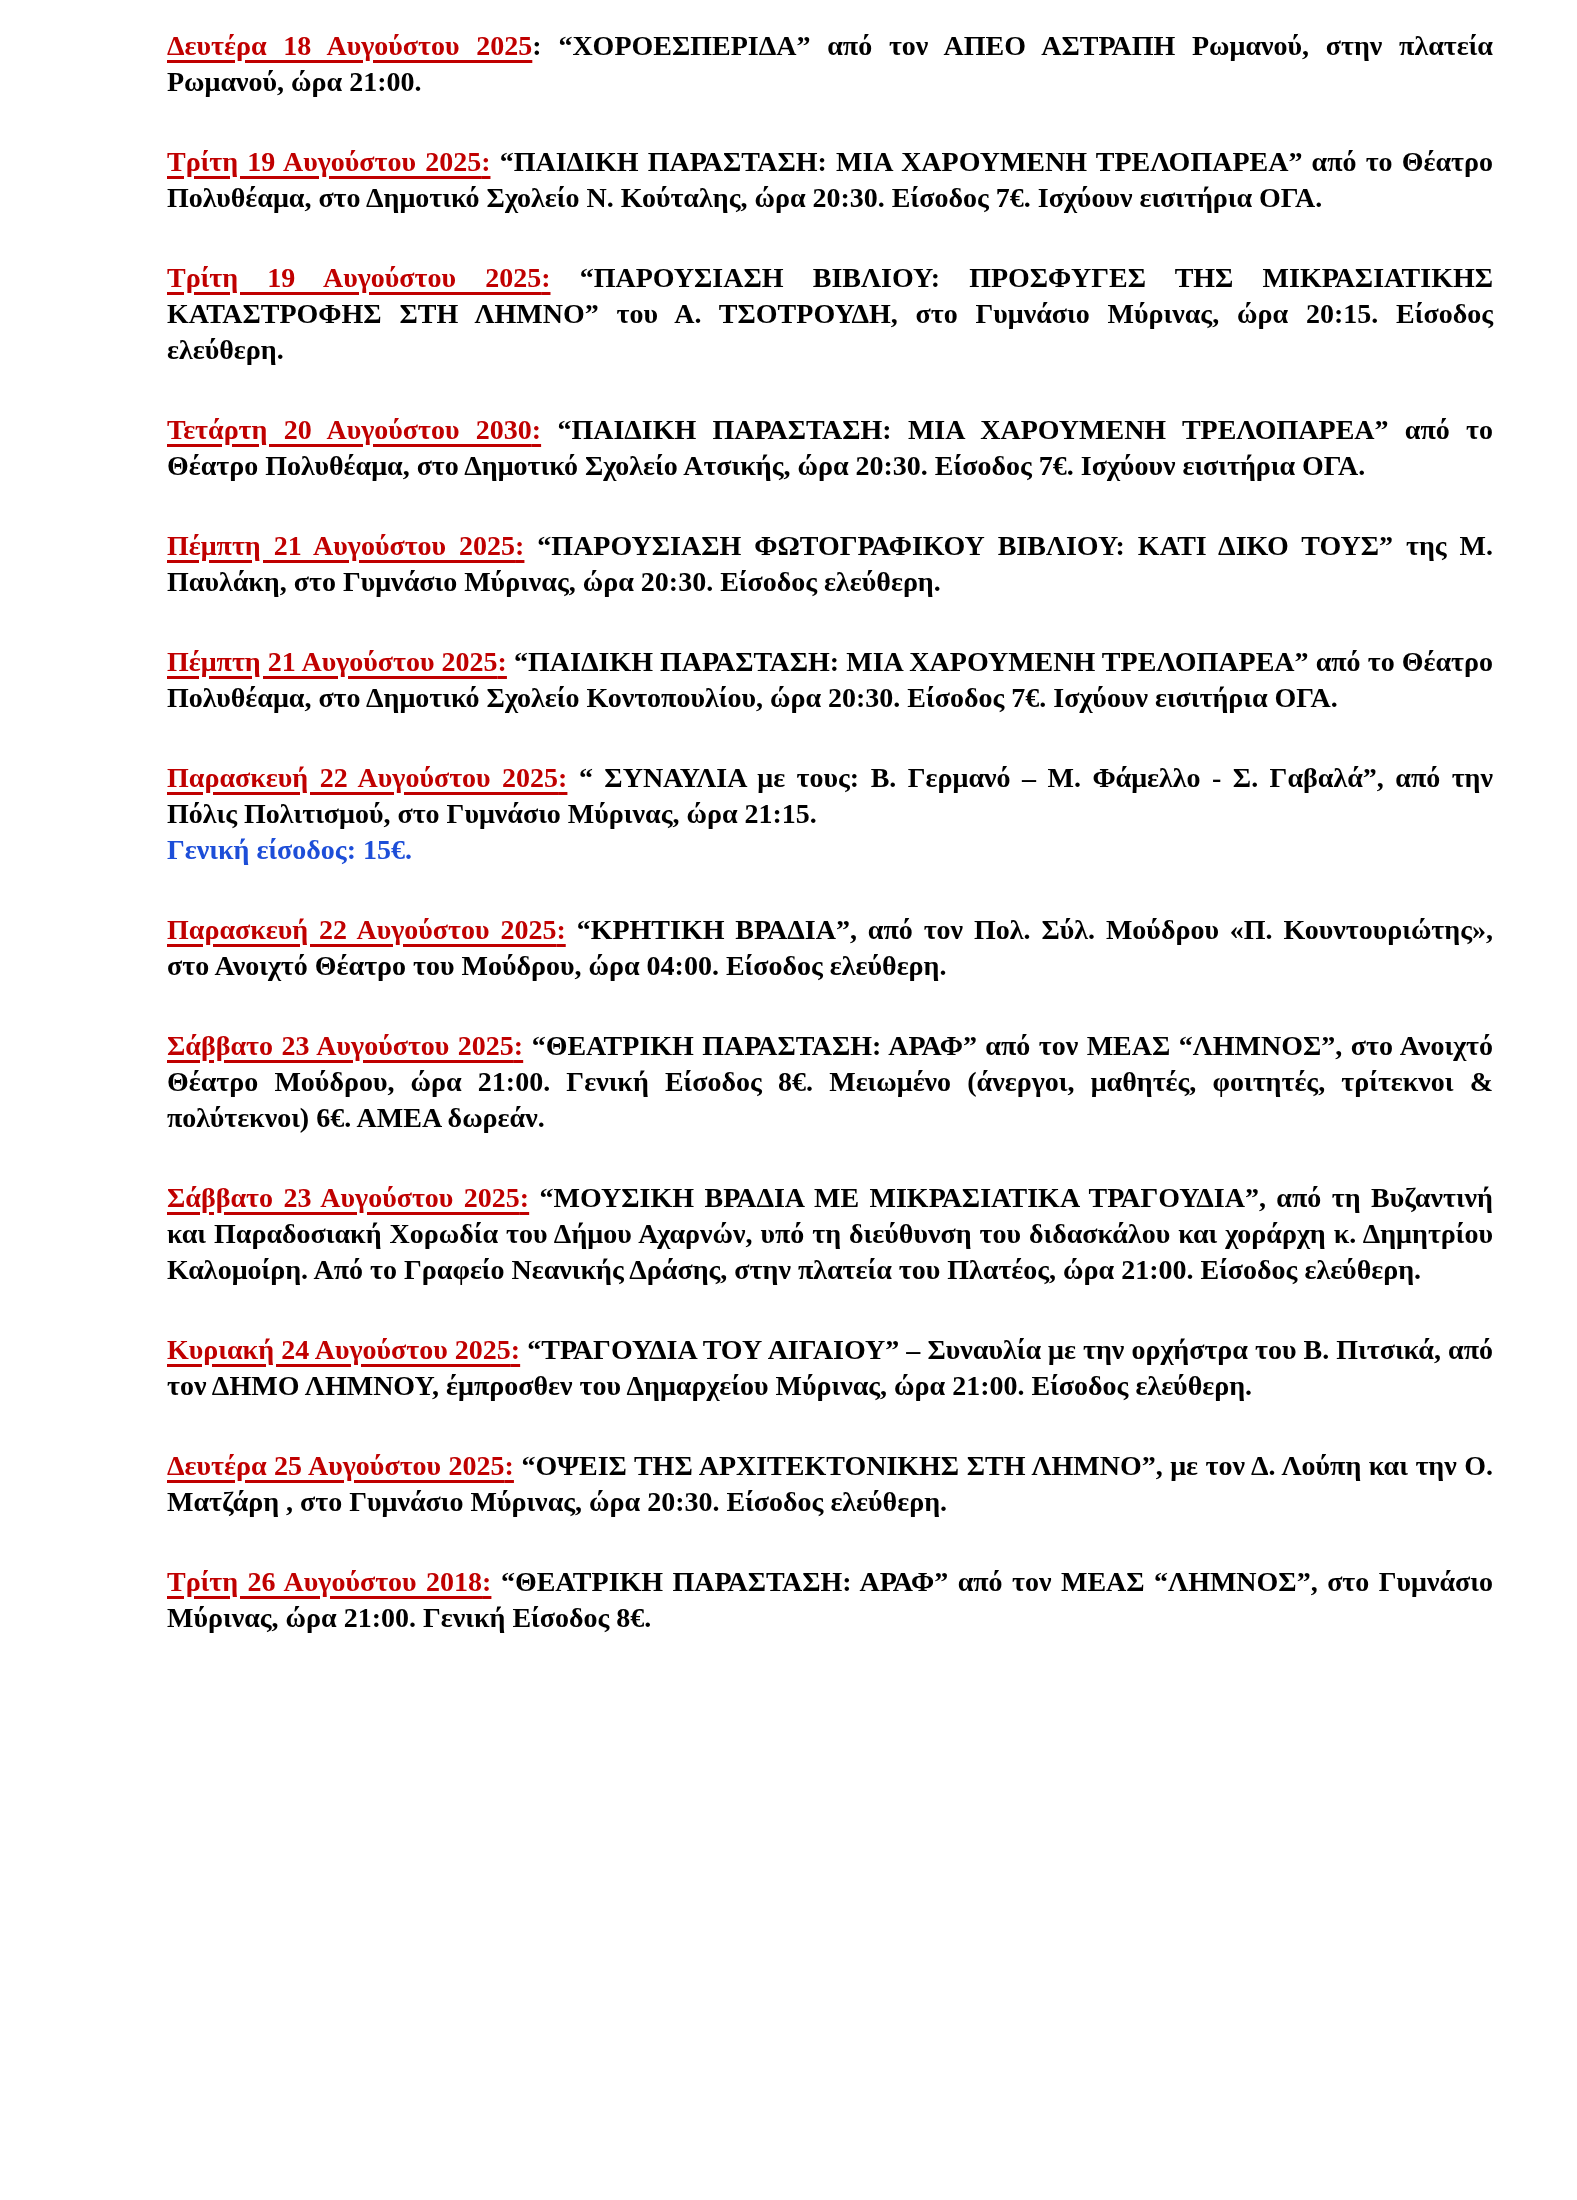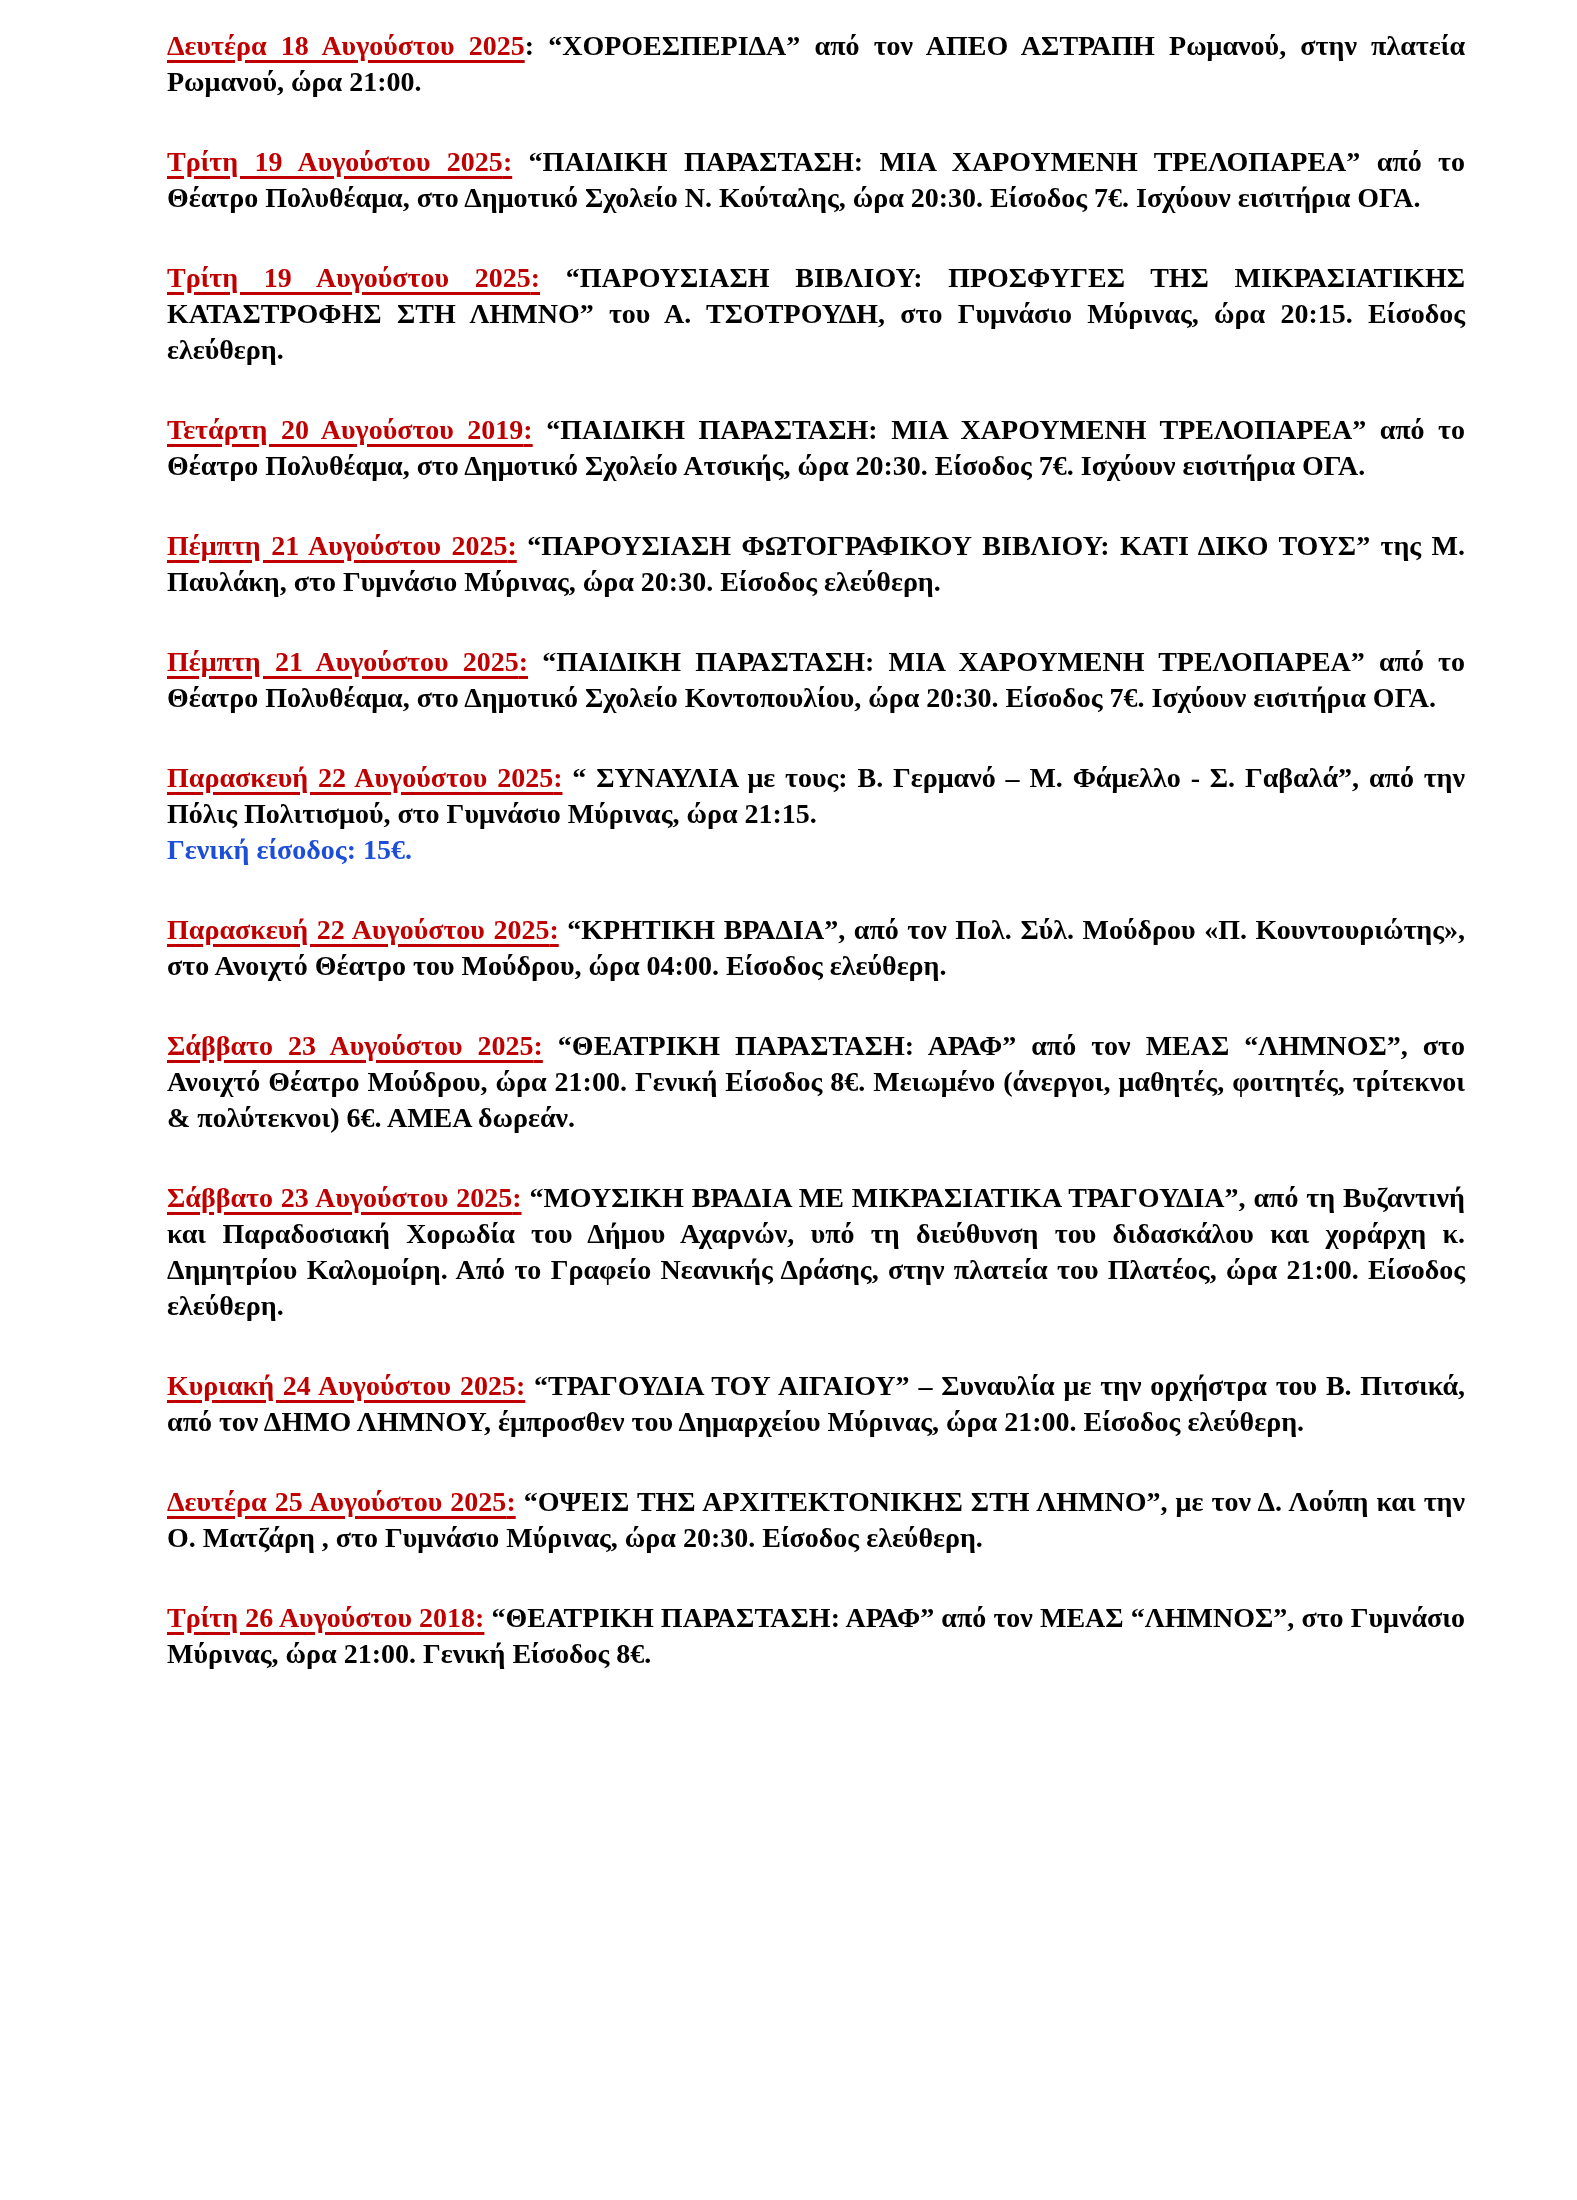--- a/index.html
+++ b/index.html
@@ -1,20 +1,20 @@
 <!DOCTYPE html>
 <html lang="el"><head>
 <meta charset="utf-8">
 <style>
   html, body { margin: 0; padding: 0; background: #ffffff; }
   .page {
     width: 1577px;
     height: 2200px;
     box-sizing: border-box;
-    padding: 28px 112px 0 167px;
+    padding: 28px 84px 0 167px;
     background: #ffffff;
     font-family: "Liberation Serif", "DejaVu Serif", serif;
     font-weight: bold;
     font-size: 28px;
     line-height: 36px;
     color: #000000;
     overflow: hidden;
   }
   .event {
     margin: 0 0 44px 0;
@@ -43,21 +43,21 @@
 <body>
 
 <div class="page">
   <div id="events">
   <p class="event"><span class="date">Δευτέρα 18 Αυγούστου 2025</span><span class="colon-black">:</span><span> </span><span class="seg-first">“ΧΟΡΟΕΣΠΕΡΙΔΑ” από τον ΑΠΕΟ ΑΣΤΡΑΠΗ Ρωμανού, στην πλατεία Ρωμανού, ώρα 21:00.</span></p>
 
   <p class="event"><span class="date">Τρίτη 19 Αυγούστου 2025</span><span class="colon-red">:</span><span> </span><span class="seg-first">“ΠΑΙΔΙΚΗ ΠΑΡΑΣΤΑΣΗ: ΜΙΑ ΧΑΡΟΥΜΕΝΗ ΤΡΕΛΟΠΑΡΕΑ” από το Θέατρο Πολυθέαμα, στο Δημοτικό Σχολείο Ν. Κούταλης, ώρα 20:30. Είσοδος 7€. Ισχύουν εισιτήρια ΟΓΑ.</span></p>
 
   <p class="event"><span class="date">Τρίτη 19 Αυγούστου 2025</span><span class="colon-red">:</span><span> </span><span class="seg-first">“ΠΑΡΟΥΣΙΑΣΗ ΒΙΒΛΙΟΥ: ΠΡΟΣΦΥΓΕΣ ΤΗΣ ΜΙΚΡΑΣΙΑΤΙΚΗΣ ΚΑΤΑΣΤΡΟΦΗΣ ΣΤΗ ΛΗΜΝΟ” του Α. ΤΣΟΤΡΟΥΔΗ, στο Γυμνάσιο Μύρινας, ώρα 20:15. Είσοδος ελεύθερη.</span></p>
 
-  <p class="event"><span class="date">Τετάρτη 20 Αυγούστου 2019</span><span class="colon-red">:</span><span> </span><span class="seg-first">“ΠΑΙΔΙΚΗ ΠΑΡΑΣΤΑΣΗ: ΜΙΑ ΧΑΡΟΥΜΕΝΗ ΤΡΕΛΟΠΑΡΕΑ” από το Θέατρο Πολυθέαμα, στο Δημοτικό Σχολείο Ατσικής, ώρα 20:30. Είσοδος 7€. Ισχύουν εισιτήρια ΟΓΑ.</span></p>
+  <p class="event"><span class="date">Τετάρτη 20 Αυγούστου 2030</span><span class="colon-red">:</span><span> </span><span class="seg-first">“ΠΑΙΔΙΚΗ ΠΑΡΑΣΤΑΣΗ: ΜΙΑ ΧΑΡΟΥΜΕΝΗ ΤΡΕΛΟΠΑΡΕΑ” από το Θέατρο Πολυθέαμα, στο Δημοτικό Σχολείο Ατσικής, ώρα 20:30. Είσοδος 7€. Ισχύουν εισιτήρια ΟΓΑ.</span></p>
 
   <p class="event"><span class="date">Πέμπτη 21 Αυγούστου 2025</span><span class="colon-red">:</span><span> </span><span class="seg-first">“ΠΑΡΟΥΣΙΑΣΗ ΦΩΤΟΓΡΑΦΙΚΟΥ ΒΙΒΛΙΟΥ: ΚΑΤΙ ΔΙΚΟ ΤΟΥΣ” της Μ. Παυλάκη, στο Γυμνάσιο Μύρινας, ώρα 20:30. Είσοδος ελεύθερη.</span></p>
 
   <p class="event"><span class="date">Πέμπτη 21 Αυγούστου 2025</span><span class="colon-red">:</span><span> </span><span class="seg-first">“ΠΑΙΔΙΚΗ ΠΑΡΑΣΤΑΣΗ: ΜΙΑ ΧΑΡΟΥΜΕΝΗ ΤΡΕΛΟΠΑΡΕΑ” από το Θέατρο Πολυθέαμα, στο Δημοτικό Σχολείο Κοντοπουλίου, ώρα 20:30. Είσοδος 7€. Ισχύουν εισιτήρια ΟΓΑ.</span></p>
 
   <p class="event"><span class="date">Παρασκευή 22 Αυγούστου 2025</span><span class="colon-red">:</span><span> </span><span class="seg-first">“ ΣΥΝΑΥΛΙΑ με τους: Β. Γερμανό – Μ. Φάμελλο  - Σ. Γαβαλά”, από την Πόλις Πολιτισμού, στο Γυμνάσιο Μύρινας, ώρα 21:15.</span><span class="seg-line">Γενική είσοδος: 15€.</span></p>
 
   <p class="event"><span class="date">Παρασκευή 22 Αυγούστου 2025</span><span class="colon-red">:</span><span> </span><span class="seg-first">“ΚΡΗΤΙΚΗ ΒΡΑΔΙΑ”, από τον Πολ. Σύλ. Μούδρου «Π. Κουντουριώτης», στο Ανοιχτό Θέατρο του Μούδρου, ώρα 04:00. Είσοδος ελεύθερη.</span></p>
 
 

